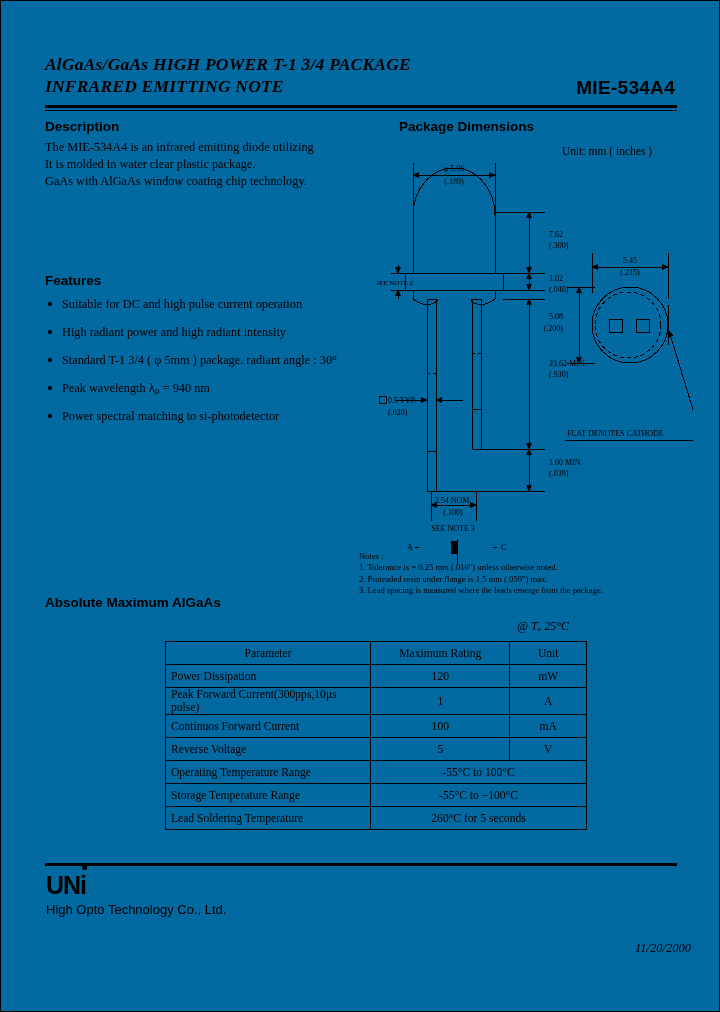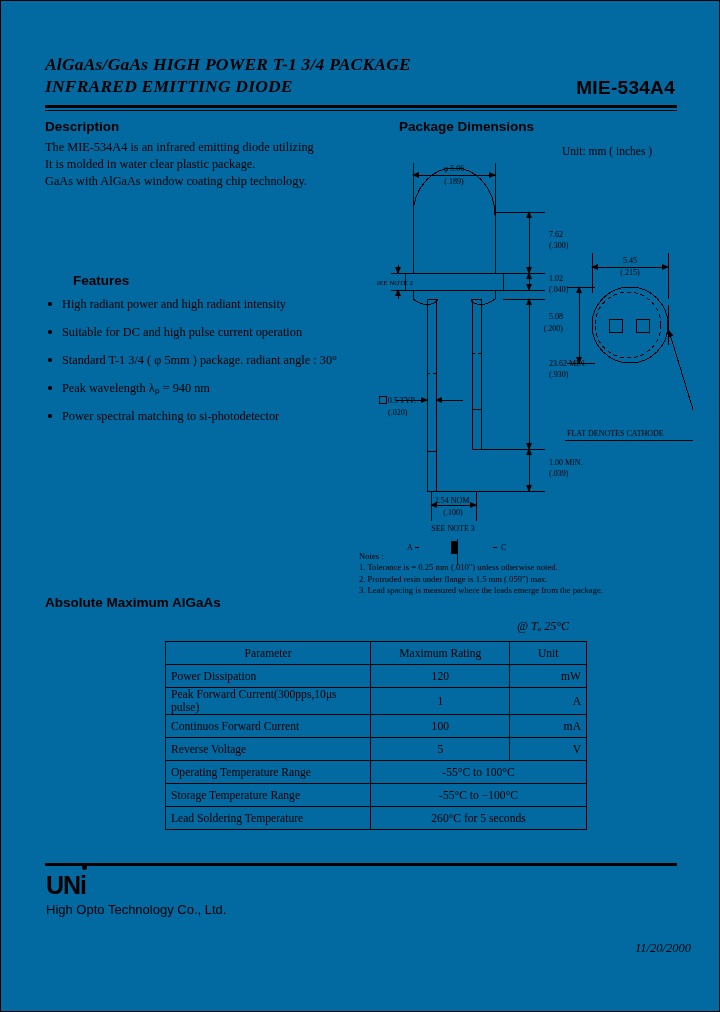--- a/index.html
+++ b/index.html
@@ -34,21 +34,21 @@
   .sec-h{
     font-family:"Liberation Sans", sans-serif;
     font-weight:bold;font-size:13.5px;
   }
   .desc-block{position:absolute;left:16px;top:96px;width:320px;}
   .desc-h{margin-bottom:5px;}
   .desc-p{font-size:12.3px;line-height:17px;}
   .desc-p span{display:block;}
 
   .feat-block{position:absolute;left:16px;top:250px;width:330px;}
-  .feat-h{margin-bottom:9px;margin-left:28px;}
+  .feat-h{margin-bottom:9px;}
   .feat-list{list-style:none;margin:0;padding:0;}
   .feat-list li{
     font-size:12.3px;line-height:15px;margin-bottom:13px;
     padding-left:17px;position:relative;
   }
   .feat-list li:before{
     content:"";position:absolute;left:3px;top:5px;
     width:3.5px;height:3.5px;border-radius:50%;background:#000;
   }
 
@@ -73,21 +73,21 @@
   .tbl{
     position:absolute;left:120px;top:46px;
     border-collapse:collapse;width:422px;
     font-size:11.6px;
   }
   .tbl td{
     border:1px solid #000;height:22px;padding:0 5px;vertical-align:middle;
   }
   .tbl td.p{width:208px;text-align:left;}
   .tbl td.v{width:140px;text-align:center;}
-  .tbl td.u{width:72px;text-align:right;}
+  .tbl td.u{width:72px;text-align:center;}
   .tbl td.span2{text-align:center;}
   .tbl tr.head td{text-align:center;}
 
   
   .foot-rule{position:absolute;left:16px;top:840px;width:632px;border-top:3px solid #000;}
   .logo{
     position:absolute;left:17px;top:850px;
     font-family:"Liberation Sans", sans-serif;
     font-weight:bold;font-size:25px;letter-spacing:-1px;line-height:25px;
   }
@@ -107,41 +107,41 @@
 </style>
 </head>
 <body>
 
 <div class="page">
  <div class="sheet">
 
   <div class="hdr">
     <div class="hdr-title">
       <span class="l1">AlGaAs/GaAs HIGH POWER T-1 3/4 PACKAGE</span>
-      <span class="l2">INFRARED EMITTING DIODE</span>
+      <span class="l2">INFRARED EMITTING NOTE</span>
     </div>
     <div class="hdr-part">MIE-534A4</div>
   </div>
   <div class="hdr-rule"></div>
   <div class="hdr-rule2"></div>
 
   <div class="desc-block">
     <div class="sec-h desc-h">Description</div>
     <div class="desc-p">
       <span>The MIE-534A4 is an infrared emitting diode utilizing</span>
       <span>It is molded in water clear plastic package.</span>
       <span>GaAs with AlGaAs window coating chip technology.</span>
     </div>
   </div>
 
   <div class="feat-block">
     <div class="sec-h feat-h">Features</div>
     <ul class="feat-list">
+      <li>Suitable for DC and high pulse current operation</li>
       <li>High radiant power and high radiant intensity</li>
-      <li>Suitable for DC and high pulse current operation</li>
       <li>Standard T-1 3/4 ( φ 5mm ) package. radiant angle : 30°</li>
       <li>Peak wavelength λₚ = 940 nm</li>
       <li>Power spectral matching to si-photodetector</li>
     </ul>
   </div>
 
   <div class="pkg-block">
     <div class="sec-h pkg-h">Package Dimensions</div>
     <div class="pkg-unit">Unit: mm ( inches )</div>
 

